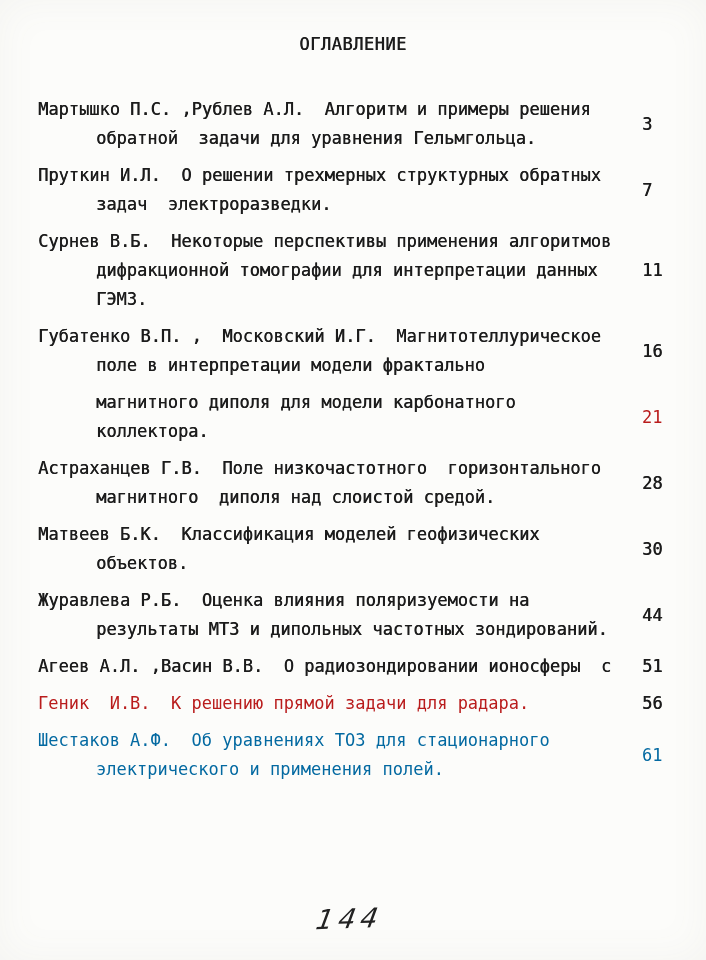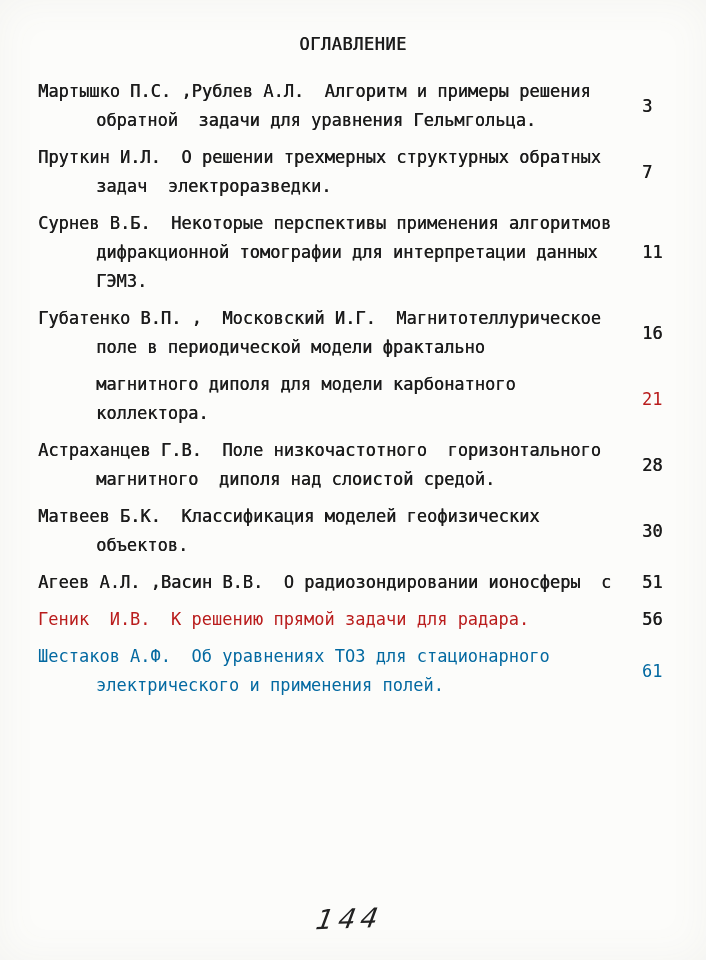--- a/index.html
+++ b/index.html
@@ -17,21 +17,21 @@
     padding: 30px 38px 0 38px;
     font-family: "DejaVu Sans Mono", "Liberation Mono", monospace;
     color: #1c1c1c;
     overflow: hidden;
     box-shadow: inset 0 0 40px rgba(120,120,110,0.06);
   }
   .doc-title {
     text-align: center;
     font-size: 17px;
     line-height: 29px;
-    margin-bottom: 18px;
+    margin-bottom: 36px;
     text-shadow: 0.5px 0 0 currentColor;
     letter-spacing: 0.5px;
   }
   .entry {
     display: flex;
     align-items: center;
     margin-bottom: 8px;
   }
   .entry-text {
     width: 578px;
@@ -96,21 +96,21 @@
       <div class="line">Сурнев В.Б.  Некоторые перспективы применения алгоритмов</div>
       <div class="line indent">дифракционной томографии для интерпретации данных</div>
       <div class="line indent">ГЭМЗ.</div>
     </div>
     <div class="entry-page">11</div>
   </div>
 
   <div class="entry">
     <div class="entry-text">
       <div class="line">Губатенко В.П. ,  Московский И.Г.  Магнитотеллурическое</div>
-      <div class="line indent">поле в периодической модели фрактально</div>
+      <div class="line indent">поле в интерпретации модели фрактально</div>
     </div>
     <div class="entry-page">16</div>
   </div>
 
   <div class="entry">
     <div class="entry-text">
       <div class="line indent">магнитного диполя для модели карбонатного</div>
       <div class="line indent">коллектора.</div>
     </div>
     <div class="entry-page semi-faded">21</div>
@@ -125,20 +125,27 @@
   </div>
 
   <div class="entry">
     <div class="entry-text">
       <div class="line">Матвеев Б.К.  Классификация моделей геофизических</div>
       <div class="line indent">объектов.</div>
     </div>
     <div class="entry-page">30</div>
   </div>
 
+  <div class="entry">
+    <div class="entry-text">
+      <div class="line">Журавлева Р.Б.  Оценка влияния поляризуемости на</div>
+      <div class="line indent">результаты МТЗ и дипольных частотных зондирований.</div>
+    </div>
+    <div class="entry-page">44</div>
+  </div>
 
   <div class="entry">
     <div class="entry-text">
       <div class="line">Агеев А.Л. ,Васин В.В.  О радиозондировании ионосферы  с</div>
     </div>
     <div class="entry-page">51</div>
   </div>
 
   <div class="entry">
     <div class="entry-text">

